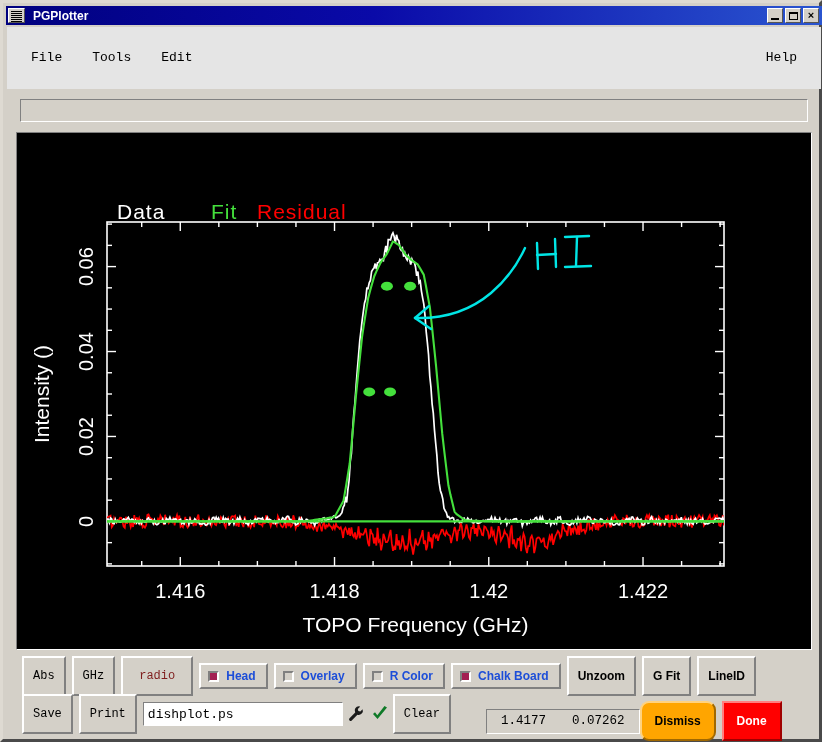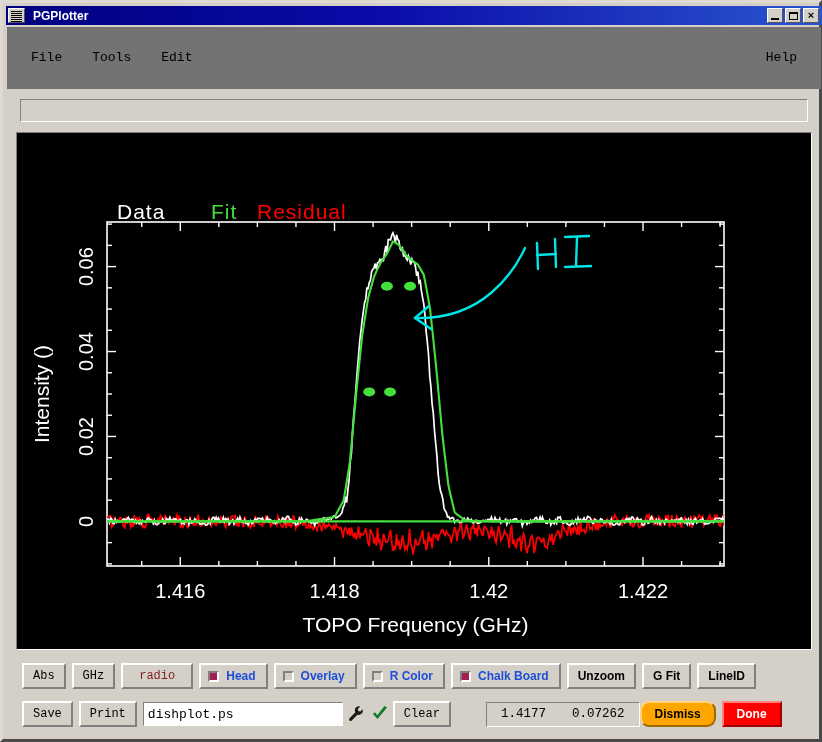--- a/index.html
+++ b/index.html
@@ -95,21 +95,21 @@
   .tbtn .min-gl { width: 8px; height: 2px; background:#000; margin-top:6px; }
   .tbtn .max-gl { width: 9px; height: 8px; border: 1px solid #000; border-top-width: 2px; box-sizing: border-box;}
   .tbtn .close-gl { font-size: 11px; font-weight: bold; font-family: "Liberation Sans", sans-serif; }
 
   
   .menubar {
     position: absolute;
     left: 4px; top: 24px;
     width: 814px;
     height: 62px;
-    background: #737373;
+    background: #e5e5e5;
   }
   .menu-items {
     position: absolute;
     left: 22px; top: 22px;
     display: flex;
     gap: 26px;
   }
   .menu-item {
     font-family: "Liberation Mono", monospace;
     font-size: 13px;
@@ -169,21 +169,21 @@
   .btn {
     background: #d4d0c8;
     border-left: 2px solid #ffffff;
     border-top: 2px solid #ffffff;
     border-right: 2px solid #808080;
     border-bottom: 2px solid #808080;
     box-sizing: border-box;
     font-family: "Liberation Mono", monospace;
     font-size: 12px;
     color: #000;
-    height: 26px;
+    height: 40px;
     padding: 0 9px;
     display: flex;
     align-items: center;
     justify-content: center;
     margin-right: 6px;
     white-space: nowrap;
     cursor: default;
   }
   .btn.bold {
     font-family: "Liberation Sans", sans-serif;

